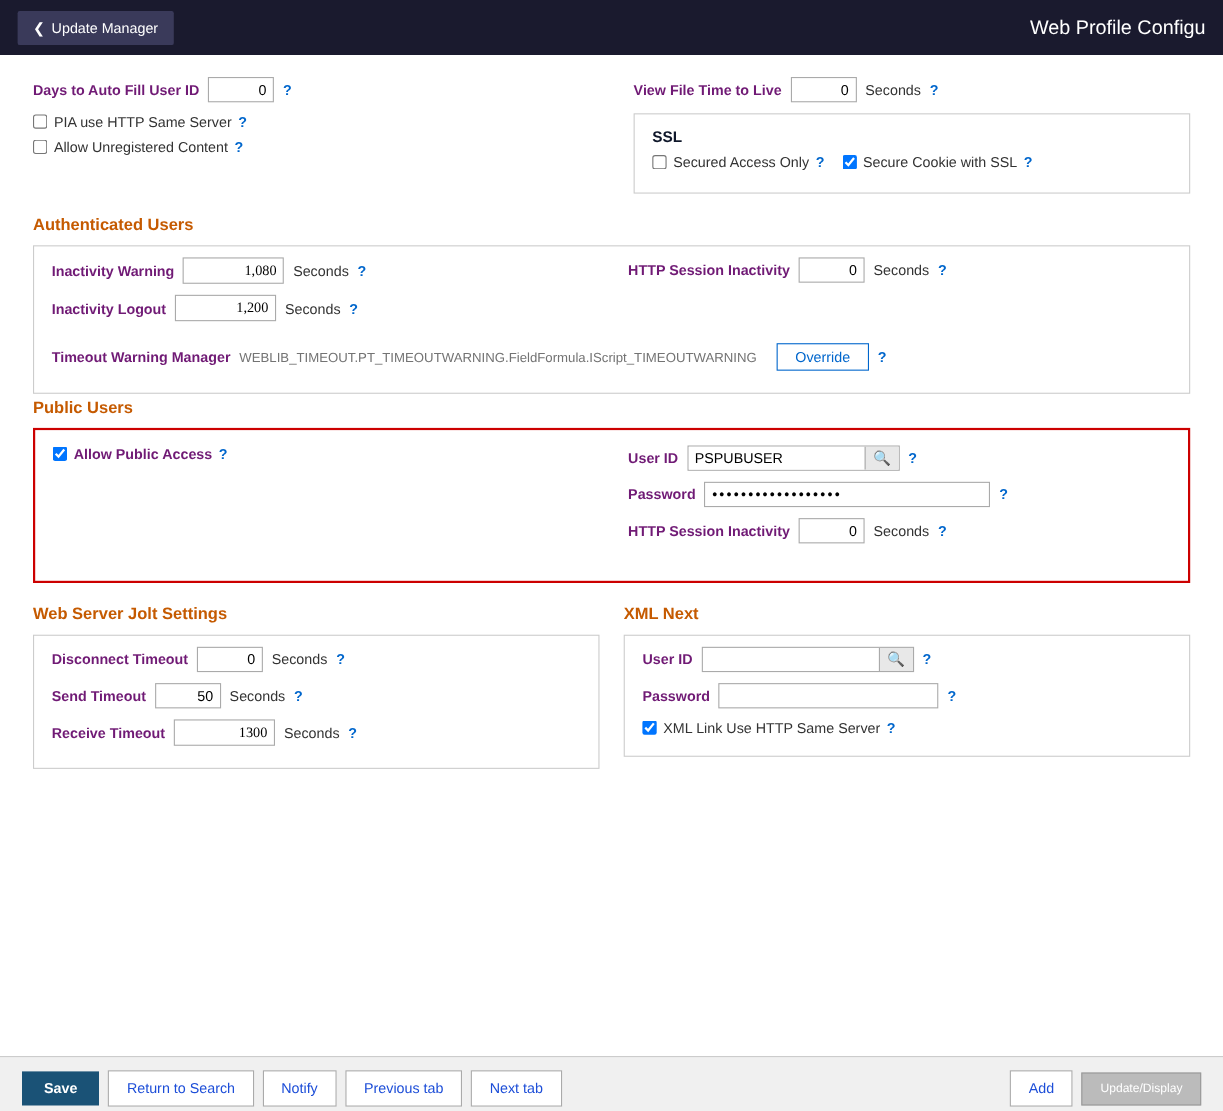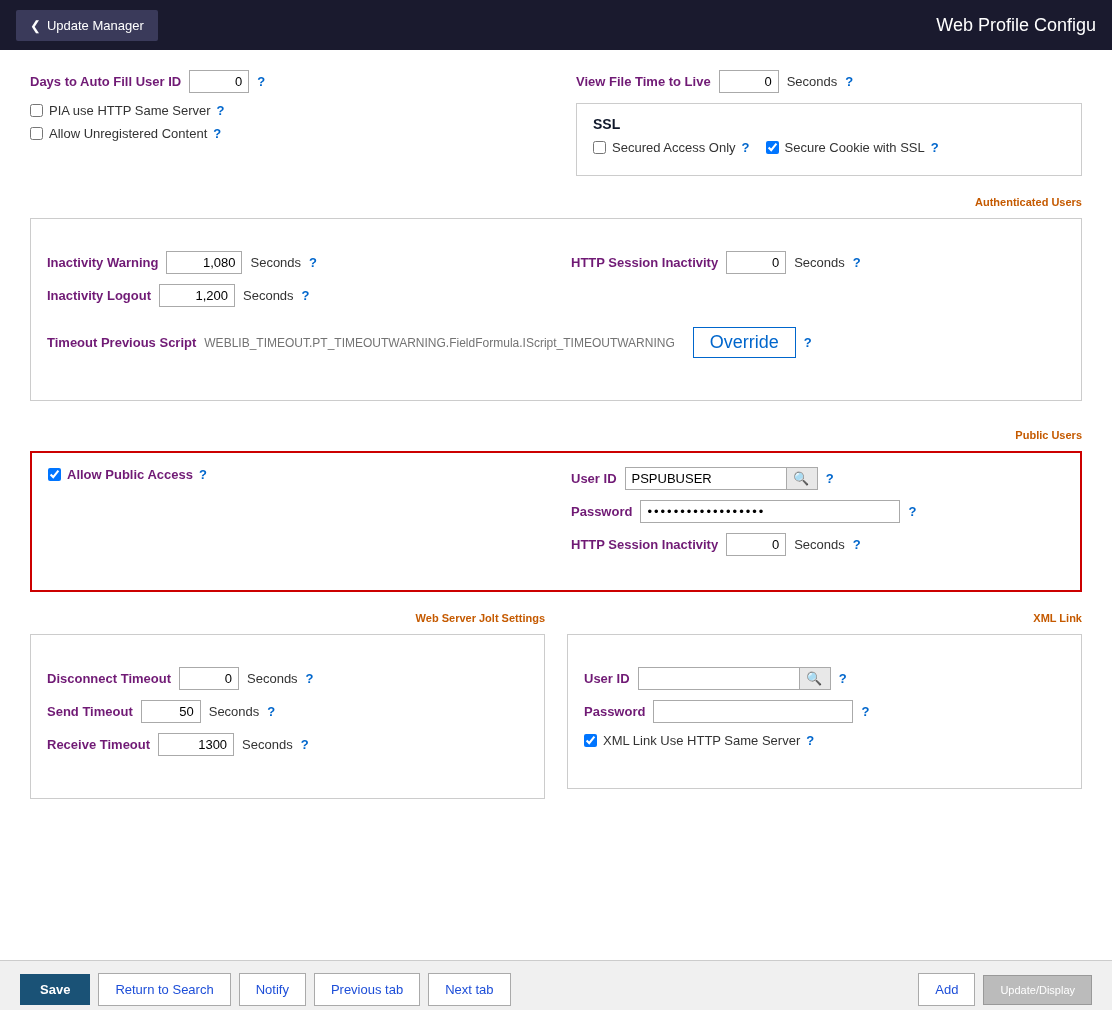--- a/index.html
+++ b/index.html
@@ -69,21 +69,21 @@
       white-space: nowrap;
     }
 
     .text-input {
       border: 1px solid #aaa;
       padding: 3px 6px;
       font-size: 13px;
       text-align: right;
     }
     .text-input-sm { width: 60px; }
-    .text-input-md { width: 76px; }
+    .text-input-md { width: 92px; font-family: Liberation Serif, serif; }
 
     .help-icon {
       color: #0066cc;
       font-weight: bold;
       cursor: pointer;
       font-size: 13px;
     }
 
     .units-label {
       color: #333;
@@ -130,30 +130,29 @@
       display: flex;
       align-items: center;
       gap: 16px;
       flex-wrap: wrap;
     }
 
     
     .section-header {
       color: #c55a00;
       font-weight: bold;
-      font-size: 11px;
+      font-size: 15px;
       margin-bottom: 10px;
-      text-align: right;
     }
 
     
     .section-box {
       border: 1px solid #ccc;
-      padding: 32px 16px;
-      margin-bottom: 28px;
+      padding: 10px 16px;
+      margin-bottom: 4px;
       background: #fff;
     }
 
     .section-box-highlight {
       border: 2px solid #cc0000;
       padding: 14px 16px;
       margin-bottom: 20px;
       background: #fff;
     }
 
@@ -171,21 +170,21 @@
       flex: 1;
     }
 
     
     .override-btn {
       background: #fff;
       border: 1px solid #0066cc;
       color: #0066cc;
       padding: 4px 16px;
       cursor: pointer;
-      font-size: 18px;
+      font-size: 13px;
     }
 
     
     .search-input-container {
       display: flex;
       align-items: center;
       border: 1px solid #aaa;
       overflow: hidden;
     }
     .search-input-container input {
@@ -349,21 +348,21 @@
       <div class="col-right">
         <div class="form-row">
           <span class="field-label">HTTP Session Inactivity</span>
           <input type="text" class="text-input text-input-sm" value="0" style="">
           <span class="units-label">Seconds</span>
           <span class="help-icon">?</span>
         </div>
       </div>
     </div>
     <div class="form-row">
-      <span class="field-label" style="text-align:right; min-width:100px;">Timeout Previous Script</span>
+      <span class="field-label" style="text-align:right; min-width:100px;">Timeout Warning Manager</span>
       <span class="script-text">WEBLIB_TIMEOUT.PT_TIMEOUTWARNING.FieldFormula.IScript_TIMEOUTWARNING</span>
       <button class="override-btn">Override</button>
       <span class="help-icon">?</span>
     </div>
   </div>
 
   <div class="section-header">Public Users</div>
   <div class="section-box-highlight">
     <div class="two-col">
       <div class="col-left">
@@ -417,21 +416,21 @@
         <div class="form-row">
           <span class="field-label">Receive Timeout</span>
           <input type="text" class="text-input text-input-md" value="1300" style="">
           <span class="units-label">Seconds</span>
           <span class="help-icon">?</span>
         </div>
       </div>
     </div>
 
     <div class="bottom-col">
-      <div class="section-header">XML Link</div>
+      <div class="section-header">XML Next</div>
       <div class="section-box">
         <div class="form-row">
           <span class="field-label">User ID</span>
           <div class="search-input-container">
             <input type="text" value="" style="">
             <button class="search-btn">🔍</button>
           </div>
           <span class="help-icon">?</span>
         </div>
         <div class="form-row">

